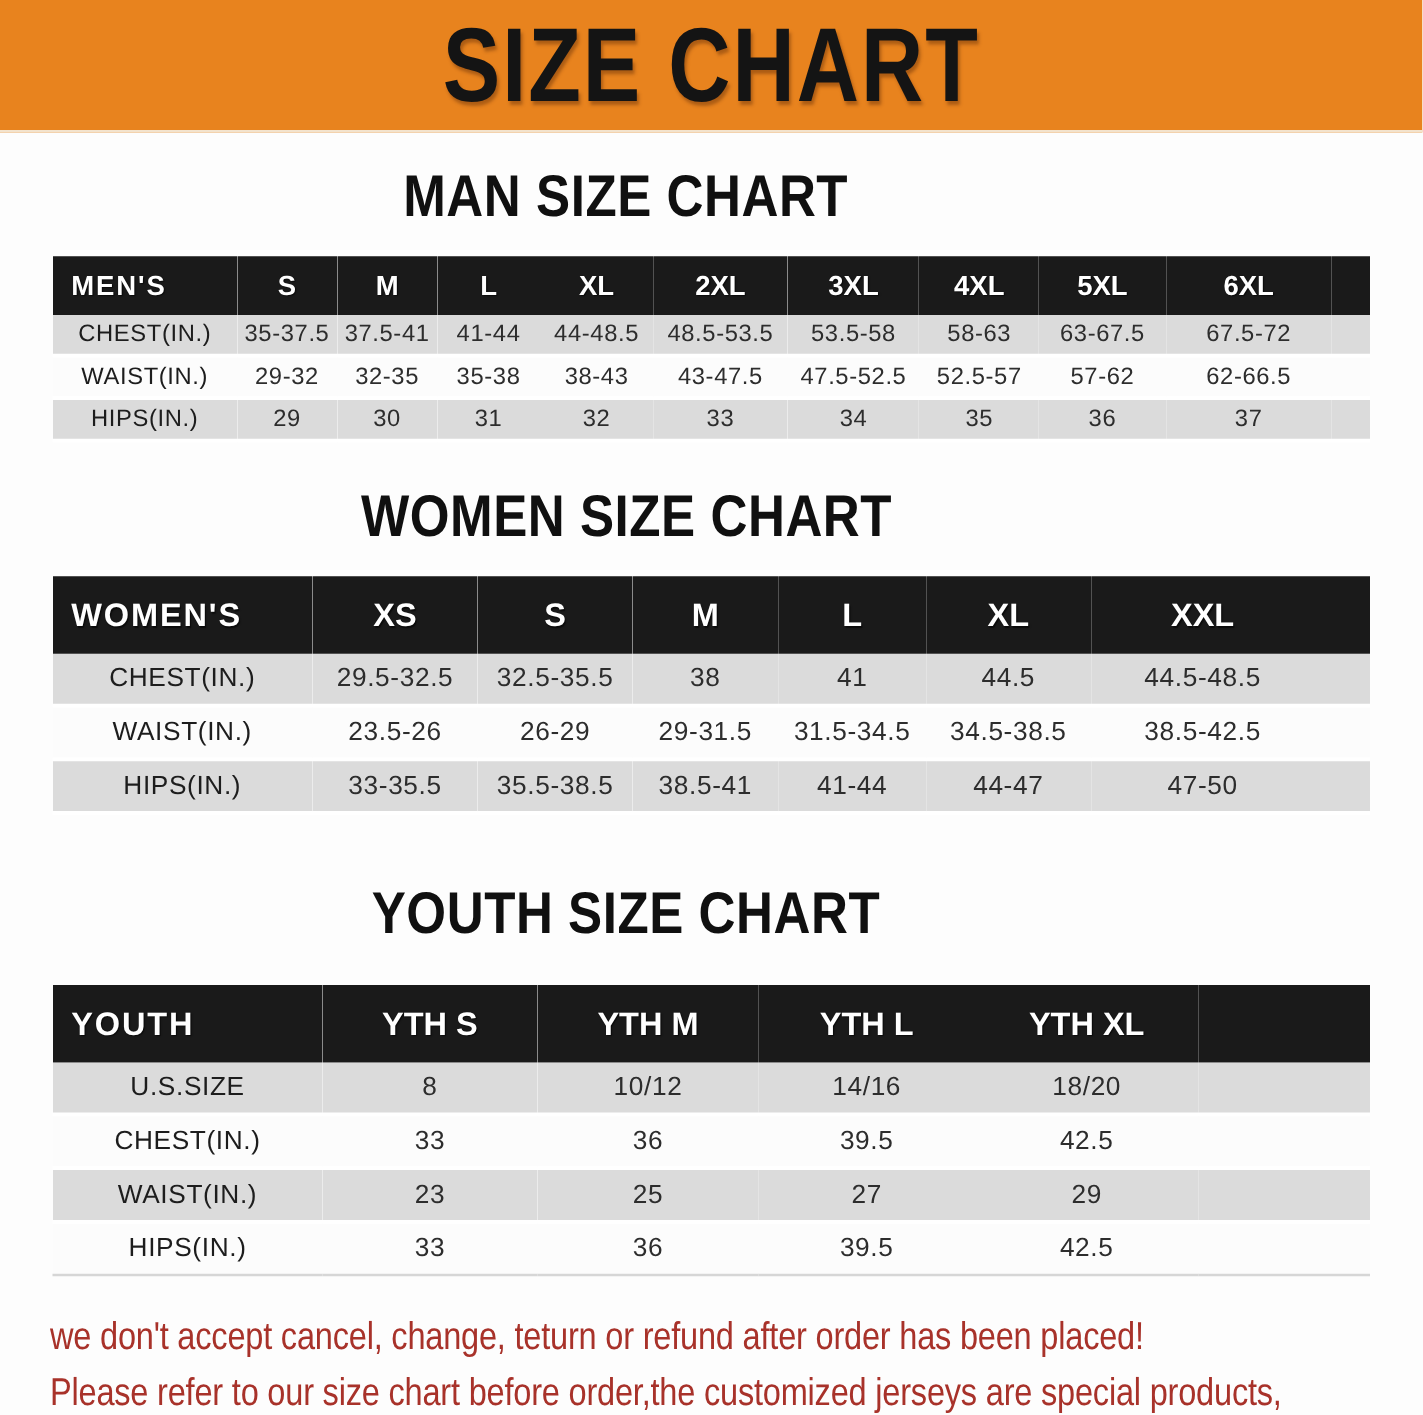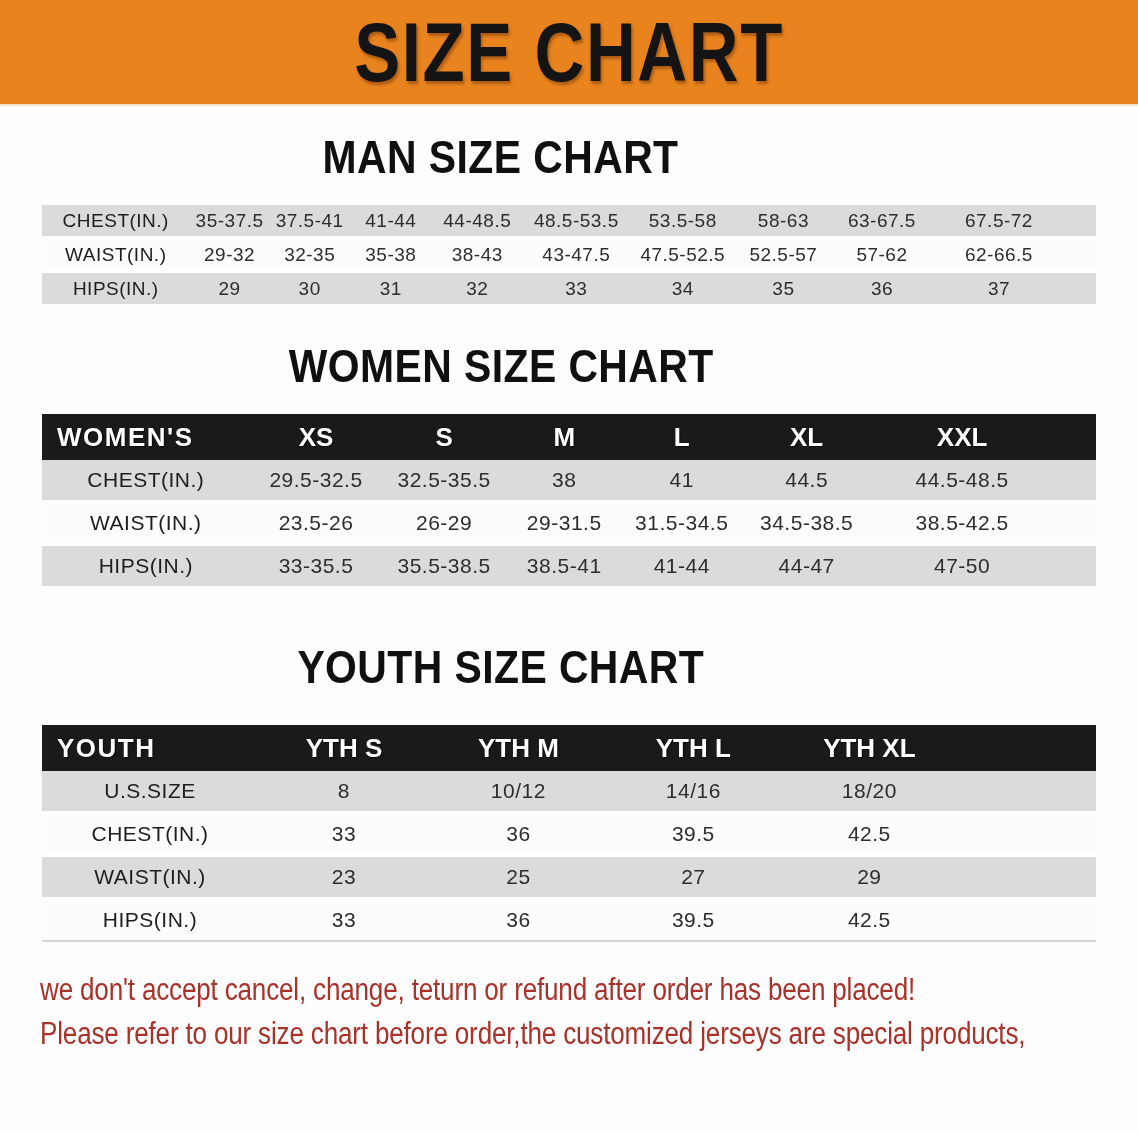--- a/index.html
+++ b/index.html
@@ -35,21 +35,21 @@
   .size-table th,.size-table td{
     padding:0;text-align:center;white-space:nowrap;overflow:hidden;
   }
   tr.head th{
     background:#1A1A1A;color:#ffffff;font-weight:bold;
     text-shadow:1px 1px 1px rgba(0,0,0,0.6);
   }
   th.corner{text-align:left;padding-left:15px;letter-spacing:1.5px;}
   .men tr.head th{height:47px;font-size:22px;}
   .men th.corner{font-size:30px;}
-  .wy tr.head th{height:46px;font-size:26px;font-weight:bold;}
+  .wy tr.head th{height:62px;font-size:26px;font-weight:bold;}
   .wy th.corner{font-size:30px;}
   .size-table td{
     border-bottom:3px solid #ffffff;color:#2d2d2d;letter-spacing:0.5px;
   }
   .men td{height:31px;font-size:19px;}
   .wy td{height:40px;font-size:21px;}
   tr.gray td{background:#DBDBDB;}
   tr.white td{background:#FCFCFC;}
   td.rowlabel{color:#1d1d1d;letter-spacing:0.5px;}
   .youth tr:last-child td{border-bottom:2px solid #d6d6d6;}
@@ -80,20 +80,33 @@
       <col style="width:7.8%">
     <col style="width:8.6%">
       <col style="width:10.2%">
       <col style="width:10.0%">
       <col style="width:9.1%">
     <col style="width:9.6%">
       <col style="width:12.6%">
       <col style="width:2.9%">
   </colgroup>
   <tbody>
+      <tr class="head">
+    <th class="corner">MEN'S</th>
+    <th>S</th>
+    <th>M</th>
+    <th>L</th>
+    <th>XL</th>
+    <th>2XL</th>
+    <th>3XL</th>
+    <th>4XL</th>
+    <th>5XL</th>
+    <th>6XL</th>
+    <th></th>
+  </tr>
   <tr class="gray">
     <td class="rowlabel">CHEST(IN.)</td>
     <td>35-37.5</td>
     <td>37.5-41</td>
     <td>41-44</td>
     <td>44-48.5</td>
     <td>48.5-53.5</td>
     <td>53.5-58</td>
     <td>58-63</td>
     <td>63-67.5</td>

